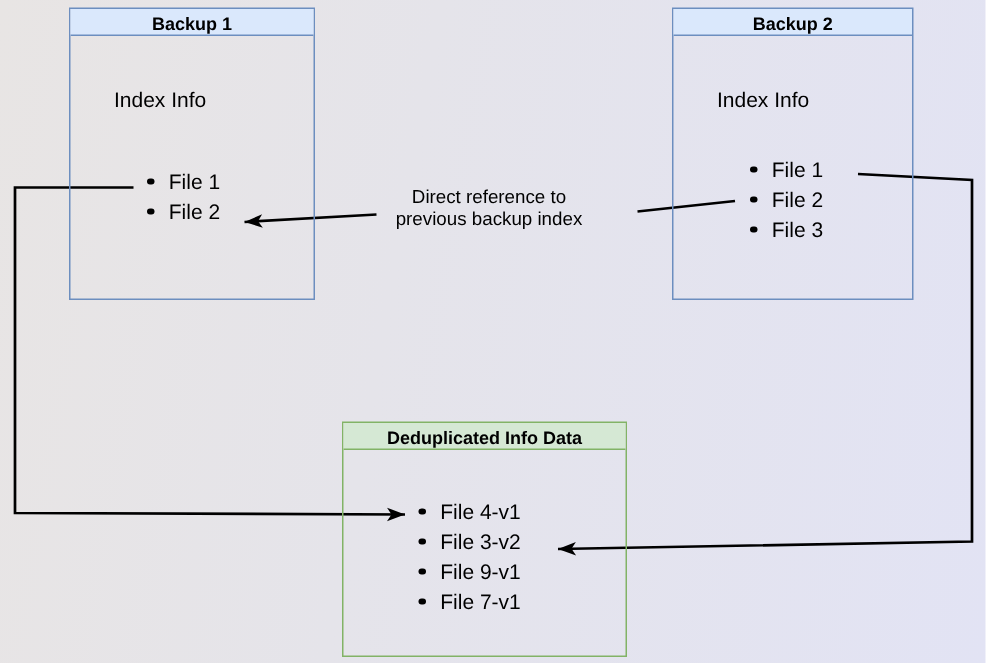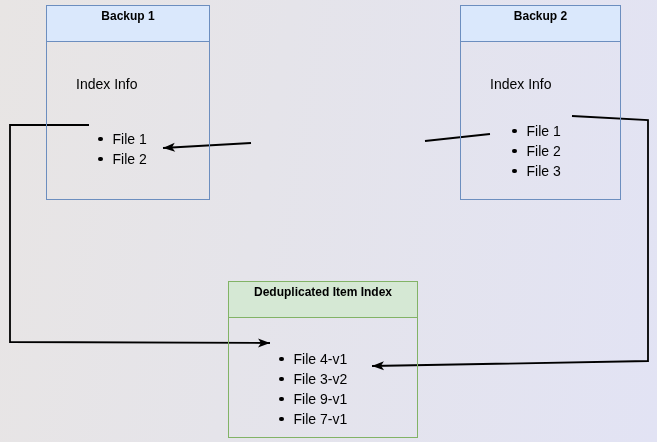--- a/index.html
+++ b/index.html
@@ -18,31 +18,31 @@
   .box{
     position:absolute;
     box-sizing:border-box;
     border:1.5px solid;
     background:transparent;
   }
   .box.blue{border-color:#6c8ebf;}
   .box.green{border-color:#82b366;}
   .box-header{
     box-sizing:border-box;
-    height:36px;
+    height:18px;
     line-height:21px;
     text-align:center;
     font-size:12px;
     font-weight:bold;
     border-bottom:1.5px solid;
   }
   .blue .box-header{background:#dae8fc;border-color:#6c8ebf;}
   .green .box-header{background:#d5e8d4;border-color:#82b366;}
   #backup1{left:46px;top:5px;width:164px;height:195px;}
-  #backup2{left:460px;top:5px;width:161px;height:195px;}
+  #backup2{left:448px;top:5px;width:161px;height:195px;}
   #dedup{left:228px;top:281px;width:190px;height:157px;}
   .subtitle{
     font-size:14px;
     line-height:20px;
     margin:32px 0 0 29px;
   }
   ul.items{
     list-style:none;
     margin:0;padding:0;
     font-size:14px;
@@ -117,21 +117,21 @@
           </li>
         <li>
             <span class="dot"></span>
             <span>File 3</span>
           </li>
       </ul>
     </div>
   </div>
 
   <div class="box green" id="dedup">
-    <div class="box-header">Deduplicated Item Index</div>
+    <div class="box-header">Deduplicated Info Data</div>
     <div class="box-body">
       <ul class="items">
         <li>
             <span class="dot"></span>
             <span>File 4-v1</span>
           </li>
         <li>
             <span class="dot"></span>
             <span>File 3-v2</span>
           </li>
@@ -140,14 +140,18 @@
             <span>File 9-v1</span>
           </li>
         <li>
             <span class="dot"></span>
             <span>File 7-v1</span>
           </li>
       </ul>
     </div>
   </div>
 
+  <div class="annotation">
+    <div>Direct reference to</div>
+    <div>previous backup index</div>
+  </div>
 
 </div>
 
 </body></html>

